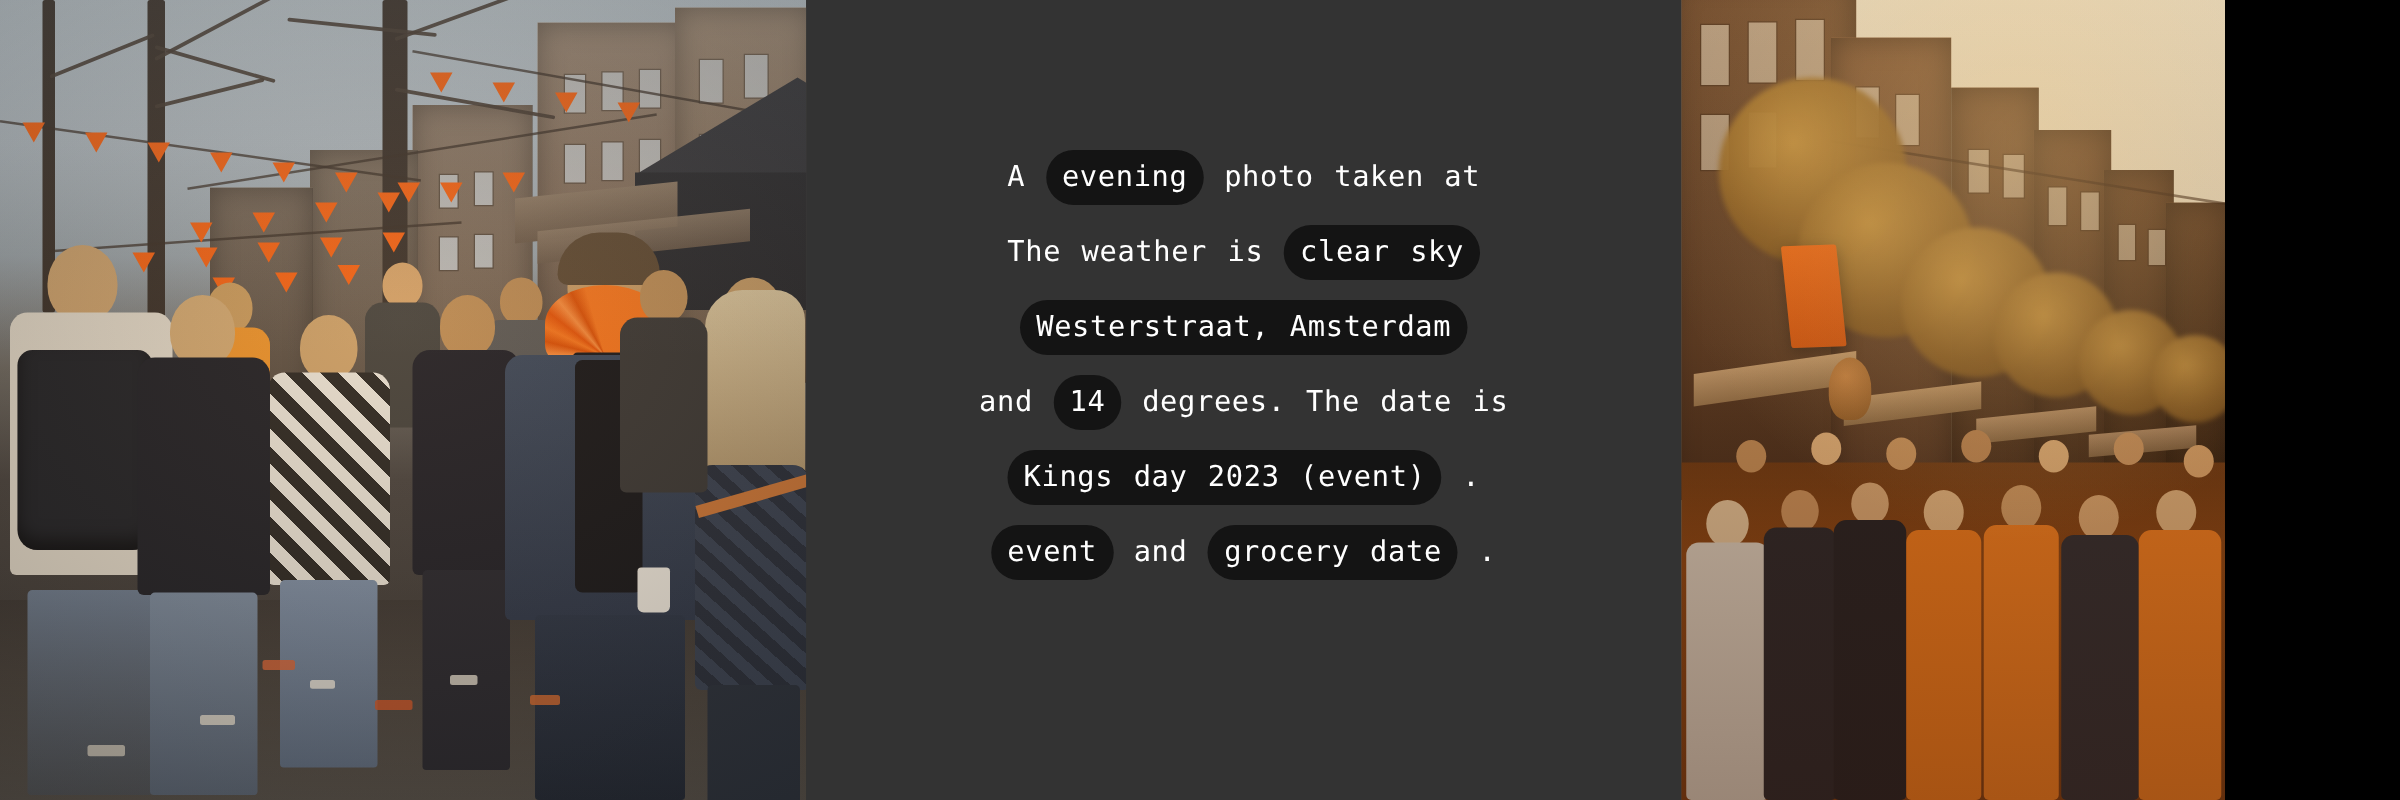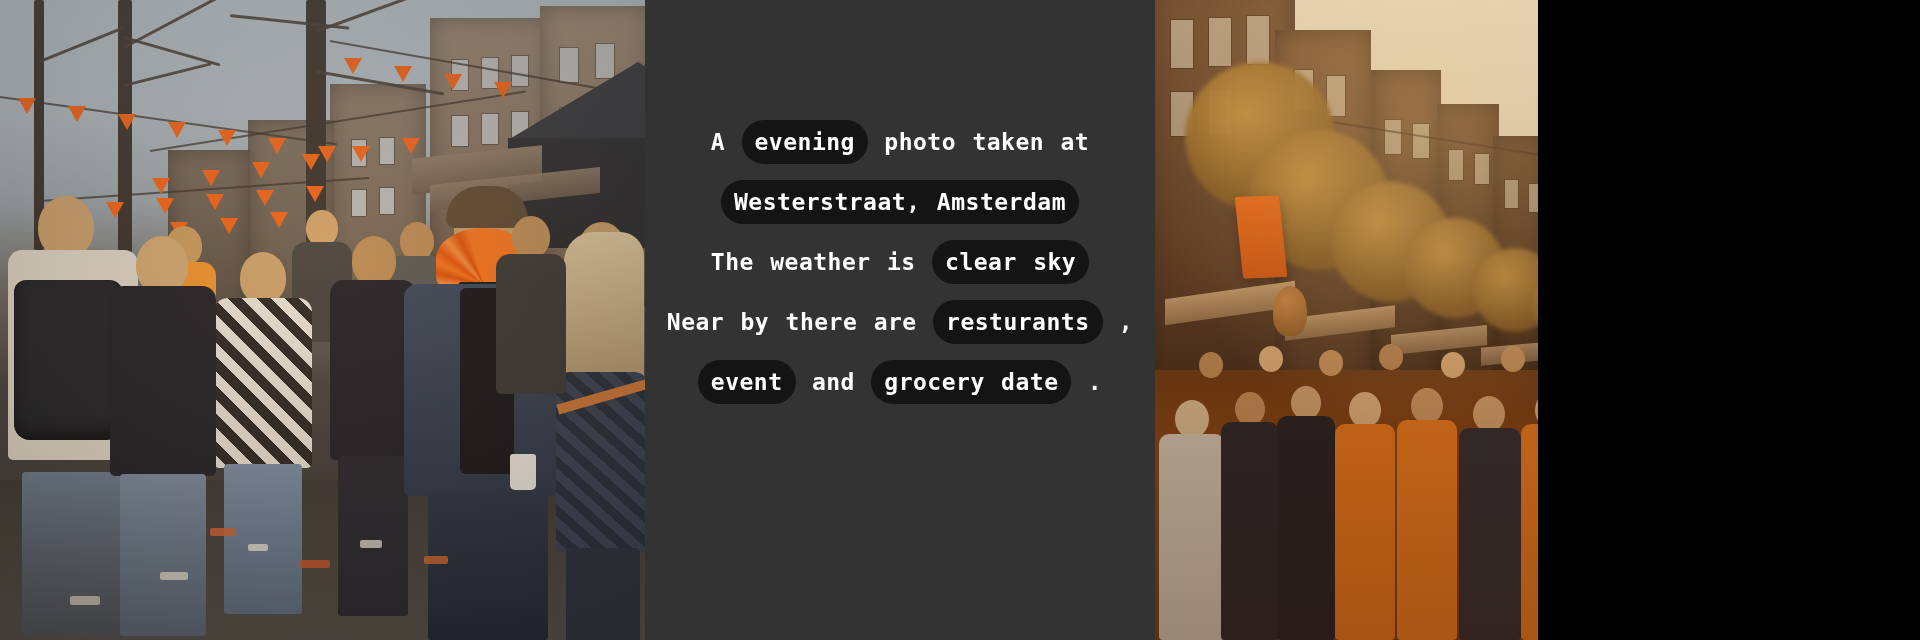--- a/index.html
+++ b/index.html
@@ -7,26 +7,25 @@
     margin: 0;
     padding: 0;
     background: #000;
   }
   body {
     font-family: "DejaVu Sans Mono", monospace;
   }
 
   .viewer {
     position: relative;
-    width: 1538px;
+    width: 1780px;
     height: 640px;
     display: flex;
     overflow: hidden;
     background: #333333;
-    font-weight: bold;
   }
 
   
   .photo-panel {
     position: relative;
     overflow: hidden;
     flex: 0 0 auto;
   }
   .photo-left  { width: 645px; height: 640px; }
   .photo-right { width: 435px; height: 640px; }
@@ -368,23 +367,24 @@
     <div class="litter" style="left:160px;top:572px;width:28px;height:8px;background:#e0d9cb;"></div>
     <div class="litter" style="left:424px;top:556px;width:24px;height:8px;background:#d06a33;"></div>
     <div class="litter" style="left:70px;top:596px;width:30px;height:9px;background:#cfc8ba;"></div>
 
     <div class="grade-left"></div>
   </div>
 
   <div class="caption-panel">
     <div class="caption" id="caption">
         <span class="ln"><span class="tok">A </span><span class="hl">evening</span><span class="tok"> photo taken at</span></span>
+        <span class="ln"><span class="tok">The weather is </span><span class="hl">clear sky</span></span>
         <span class="ln"><span class="hl">Westerstraat, Amsterdam</span></span>
-        <span class="ln"><span class="tok">The weather is </span><span class="hl">clear sky</span></span>
-        <span class="ln"><span class="tok">Near by there are </span><span class="hl">resturants</span><span class="tok"> ,</span></span>
+        <span class="ln"><span class="tok">and </span><span class="hl">14</span><span class="tok"> degrees. The date is</span></span>
+        <span class="ln"><span class="hl">Kings day 2023 (event)</span><span class="tok"> .</span></span>
         <span class="ln"><span class="hl">event</span><span class="tok"> and </span><span class="hl">grocery date</span><span class="tok"> .</span></span>
       </div>
   </div>
 
   <div class="photo-panel photo-right">
     <div class="sky"></div>
 
     <div class="r-bldg" style="left:-10px;top:-20px;width:150px;height:420px;"></div>
     <div class="r-bldg" style="left:120px;top:30px;width:96px;height:380px;background:linear-gradient(180deg,#7a5334,#4c3220);"></div>
     <div class="r-win" style="left:16px;top:20px;width:22px;height:48px;"></div>

